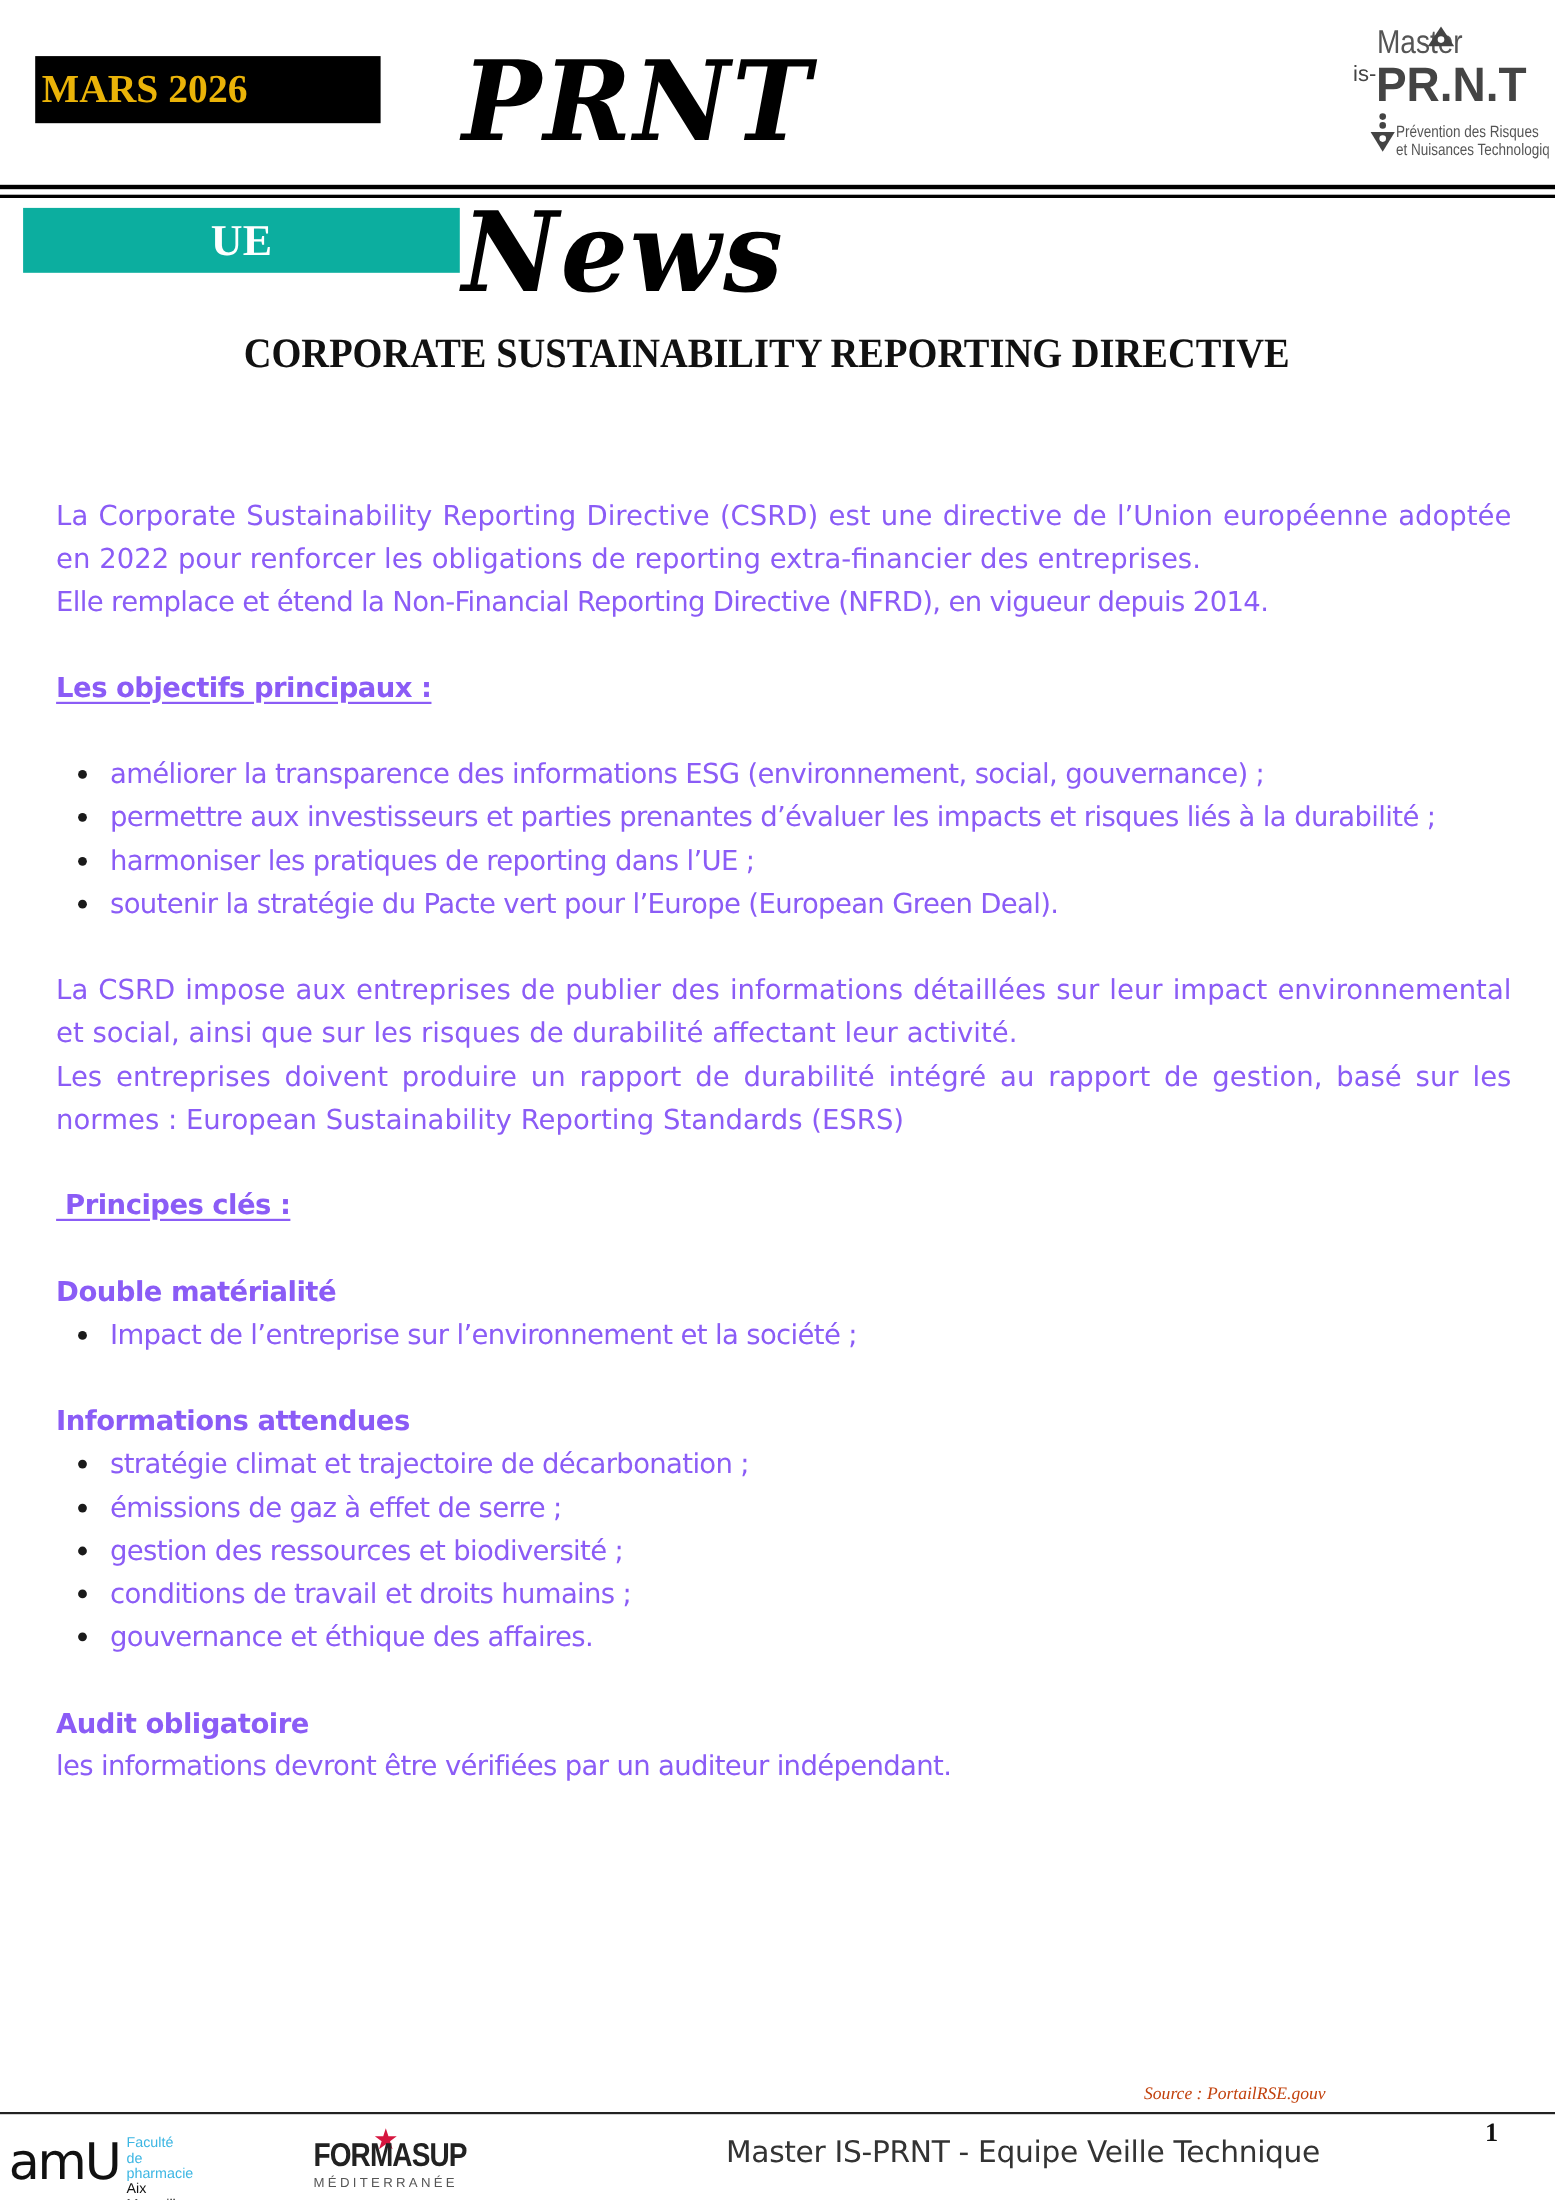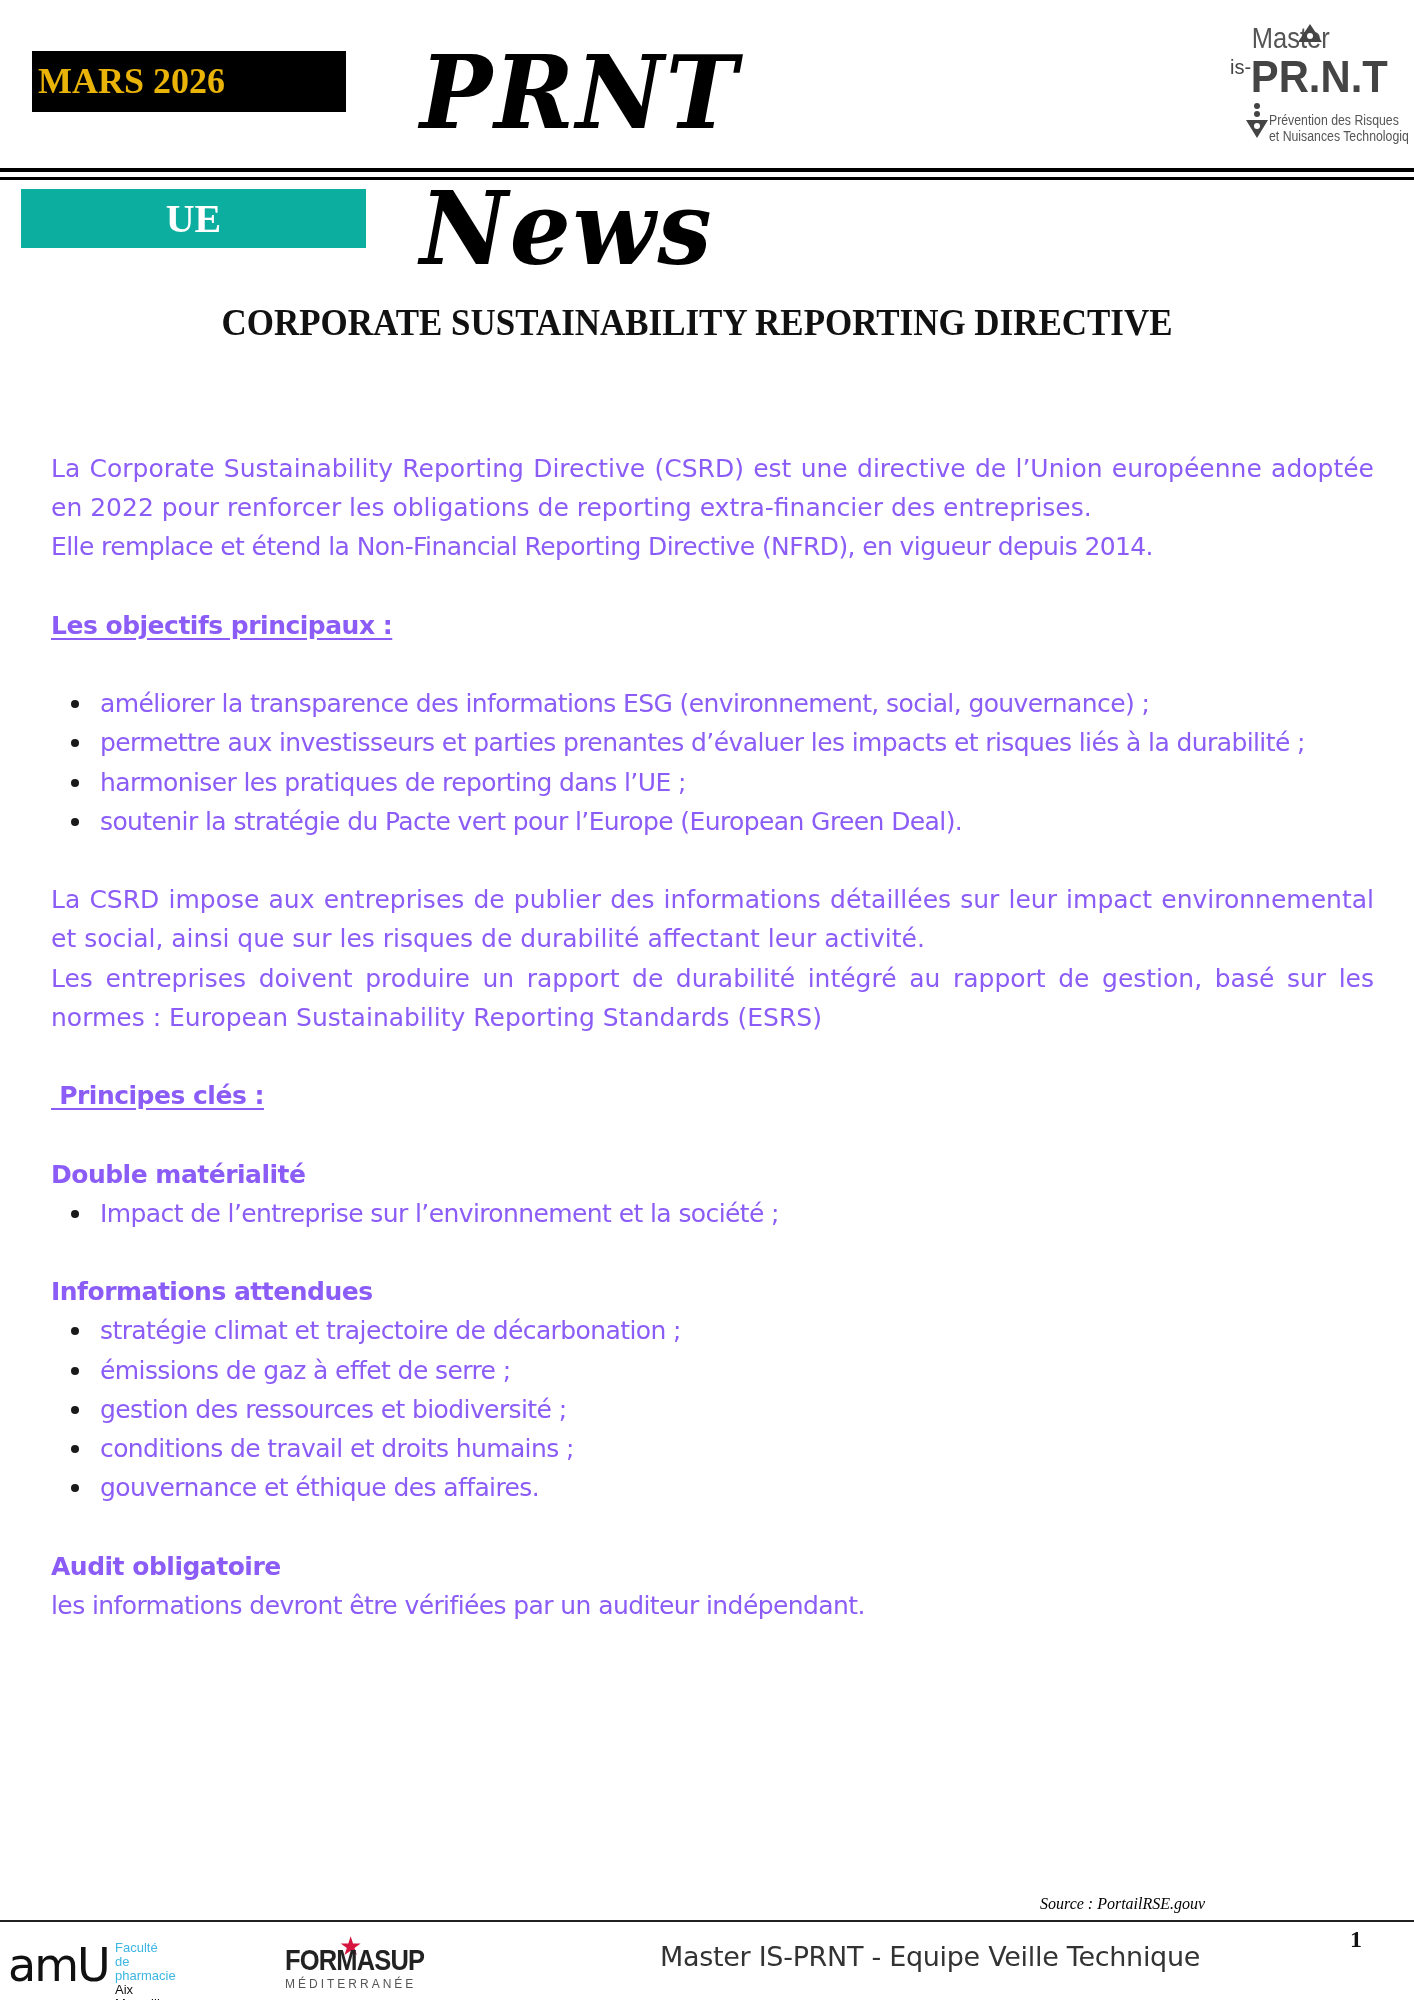--- a/index.html
+++ b/index.html
@@ -20,21 +20,21 @@
       transform: scaleY(1.05);
     }
     .logo {
       position: absolute; left: 1228px; top: 10px; width: 180px; height: 140px;
     }
     .rule { position: absolute; left: 0; width: 1414px; background: #000; }
     .rule.r1 { top: 168px; height: 4px; }
     .rule.r2 { top: 177px; height: 3px; }
 
     .section-tag {
-      position: absolute; left: 21px; top: 189px; width: 345px; height: 59px;
+      position: absolute; left: 21px; top: 189px; width: 397px; height: 59px;
       background: #0cae9f; color: #fff;
       font-family: "Liberation Serif", serif; font-weight: bold; font-size: 40px;
       text-align: center; line-height: 59px;
     }
 
     .article-title {
       position: absolute; left: 0; top: 300px; width: 1394px; text-align: center;
       font-family: "Liberation Serif", serif; font-weight: bold; font-size: 38px;
       color: #111; transform: scaleX(0.92); letter-spacing: 0px;
     }
@@ -53,21 +53,21 @@
     ul.bullets { list-style: none; }
     ul.bullets li { position: relative; padding-left: 49px; letter-spacing: -0.6px; }
     ul.bullets li .dot {
       position: absolute; left: 20px; top: 16px; width: 8px; height: 8px; border-radius: 50%; background: #1a1a1a;
     }
     .b-justify { text-align: justify; text-align-last: left; }
 
     
     .source {
       position: absolute; left: 1040px; top: 1895px; width: 250px;
-      font-family: "Liberation Serif", serif; font-style: italic; font-size: 16px; color: #000000;
+      font-family: "Liberation Serif", serif; font-style: italic; font-size: 16px; color: #c2410c;
     }
     .footer-rule { position: absolute; left: 0; top: 1920px; width: 1414px; height: 2px; background: #222; }
     .amu { position: absolute; left: 8px; top: 1937px; height: 56px; }
     .amu-mark { font-family: "DejaVu Sans", sans-serif; font-size: 46px; color: #111; letter-spacing: -2px; line-height: 56px; }
     .amu-text { position: absolute; left: 107px; top: 4px; font-family: "Liberation Sans", sans-serif; font-size: 13px; line-height: 14px; }
     .amu-text .c1, .amu-text .c2 { color: #3cb6e3; }
     .amu-text .c3 { color: #111; }
     .formasup { position: absolute; left: 285px; top: 1935px; width: 130px; height: 60px; }
     .formasup .fs-top { font-family: "Liberation Sans", sans-serif; font-weight: bold; font-size: 30px; color: #222; letter-spacing: -1px; transform: scaleX(0.85); transform-origin: left; line-height: 34px; margin-top: 8px; }
     .formasup .fs-bot { font-family: "Liberation Sans", sans-serif; font-size: 12px; color: #555; letter-spacing: 3px; }

